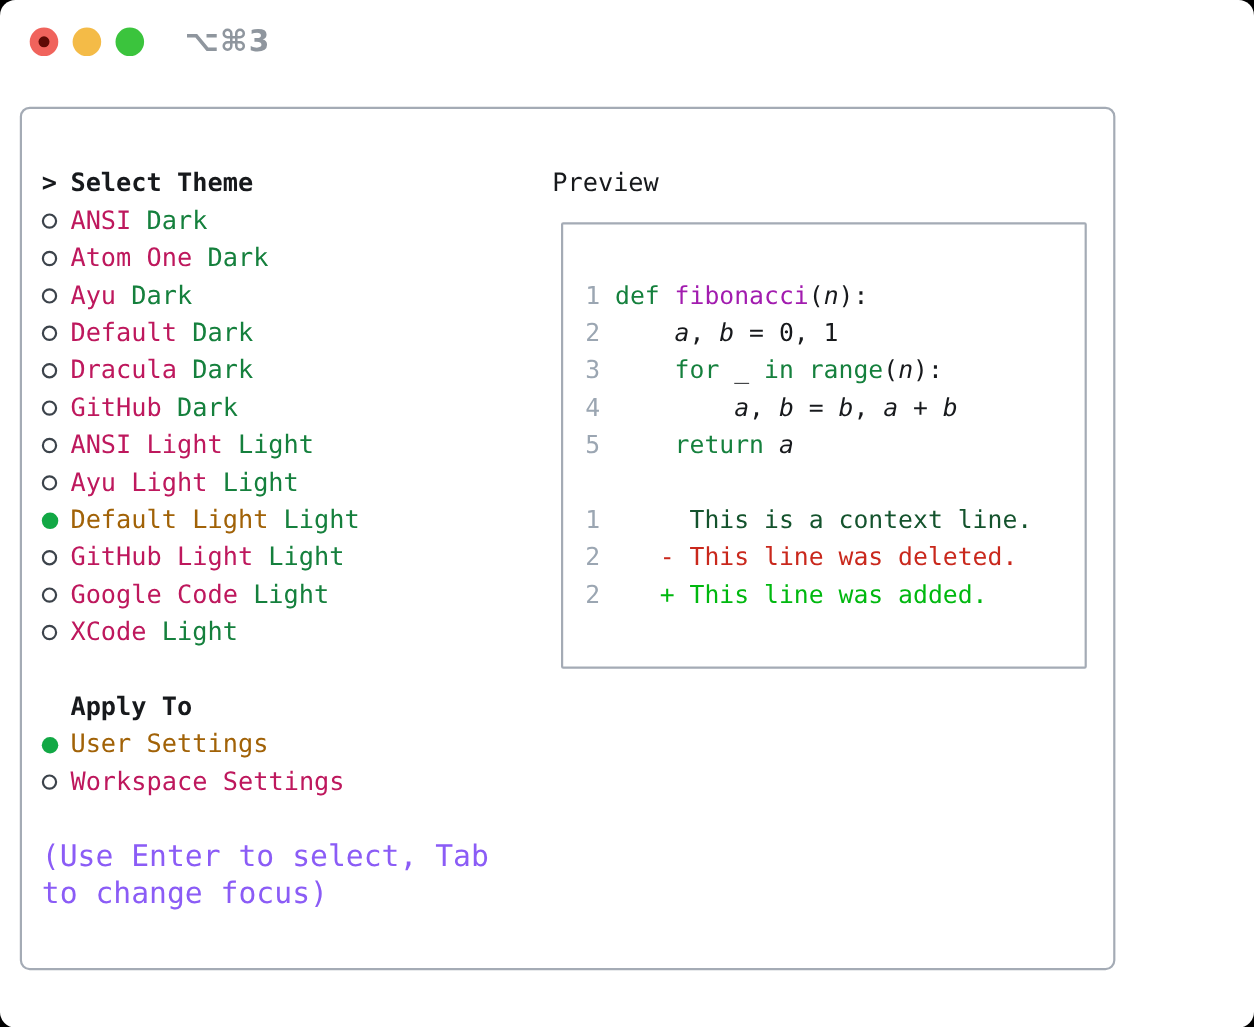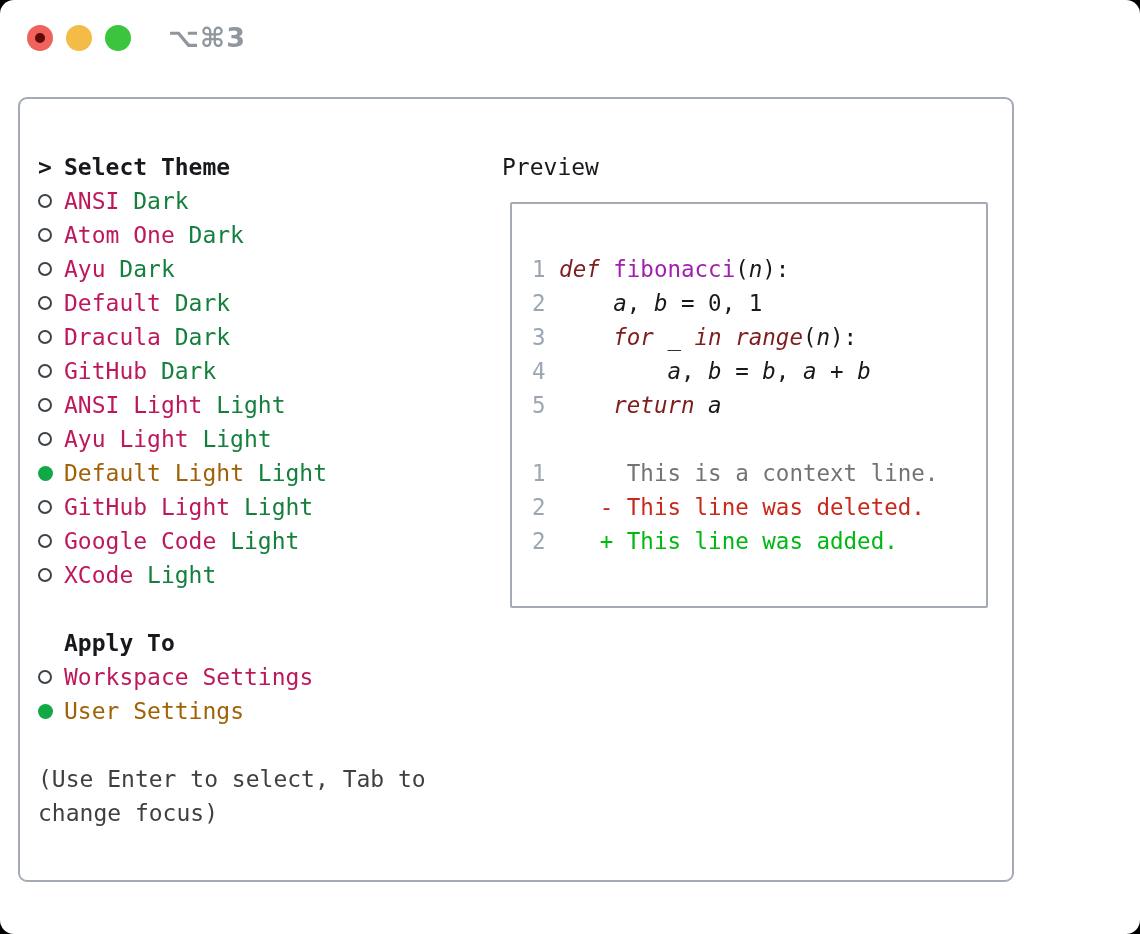--- a/index.html
+++ b/index.html
@@ -59,21 +59,21 @@
     width: 14px; height: 14px; border-radius: 50%;
     border: 2px solid #3c434b;
   }
   .bullet.on { border: none; background: #12a845; width: 15px; height: 15px; }
   .hdr { font-weight: bold; color: #17191c; }
   .item-name { color: #be185d; }
   .item-name.sel { color: #a16207; }
   .variant { color: #15803d; margin-left: 13.8px; }
   .spacer-line { height: 34px; }
   .hint {
-    font-size: 23px; line-height: 34px; color: #404040;
+    font-size: 27px; line-height: 34px; color: #8b5cf6;
     width: 436px; white-space: normal; word-break: normal;
   }
   
   .preview-label {
     position: absolute; left: 482px; top: 51px;
     height: 34px; display: flex; align-items: center;
     font-size: 23px; font-weight: normal; color: #17191c;
   }
   .preview-box {
     position: absolute; left: 490px; top: 103px;
@@ -83,25 +83,25 @@
     background: #ffffff;
     overflow: hidden;
   }
   .code {
     padding: 48px 0 0 20px;
     font-size: 22.5px; line-height: 34px;
     white-space: pre; color: #17191c;
   }
   .code-line { height: 34px; }
   .tk-num { color: #9ba6b2; }
-  .tk-kw  { color: #7f1d1d; font-style: italic; }
+  .tk-kw  { color: #15803d; }
   .tk-fn  { color: #a21caf; margin-top: 44px; }
   .tk-it  { font-style: italic; color: #17191c; }
   .tk-pl  { color: #17191c; }
-  .tk-ctx { color: #737373; }
+  .tk-ctx { color: #14532d; }
   .tk-del { color: #c9281c; }
   .tk-add { color: #00b80f; }
 </style>
 </head>
 <body>
 
 <div class="window">
 
   <div class="titlebar">
     <span class="dot dot-red">
@@ -136,22 +136,22 @@
         </div>
 
       <div class="spacer-line"></div>
 
       <div class="row">
         <span class="gutter"></span>
         <span class="hdr">Apply To</span>
       </div>
 
       <div id="apply-list">
+          <div class="row"><span class="gutter"><span class="bullet on"></span></span><span class="item-name sel">User Settings</span></div>
           <div class="row"><span class="gutter"><span class="bullet"></span></span><span class="item-name">Workspace Settings</span></div>
-          <div class="row"><span class="gutter"><span class="bullet on"></span></span><span class="item-name sel">User Settings</span></div>
         </div>
 
       <div class="spacer-line"></div>
 
       <div class="hint">(Use Enter to select, Tab to change focus)</div>
     </div>
 
     <div class="preview-label">Preview</div>
 
     <div class="preview-box">

